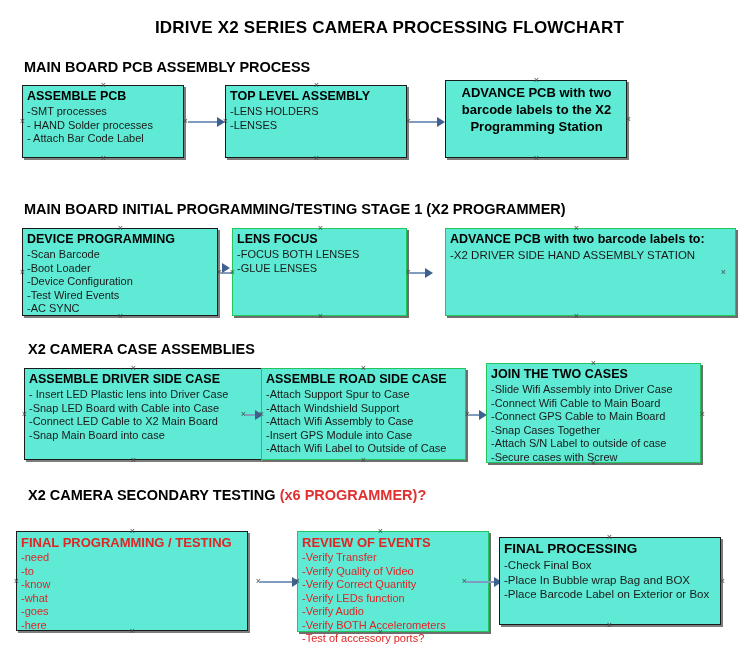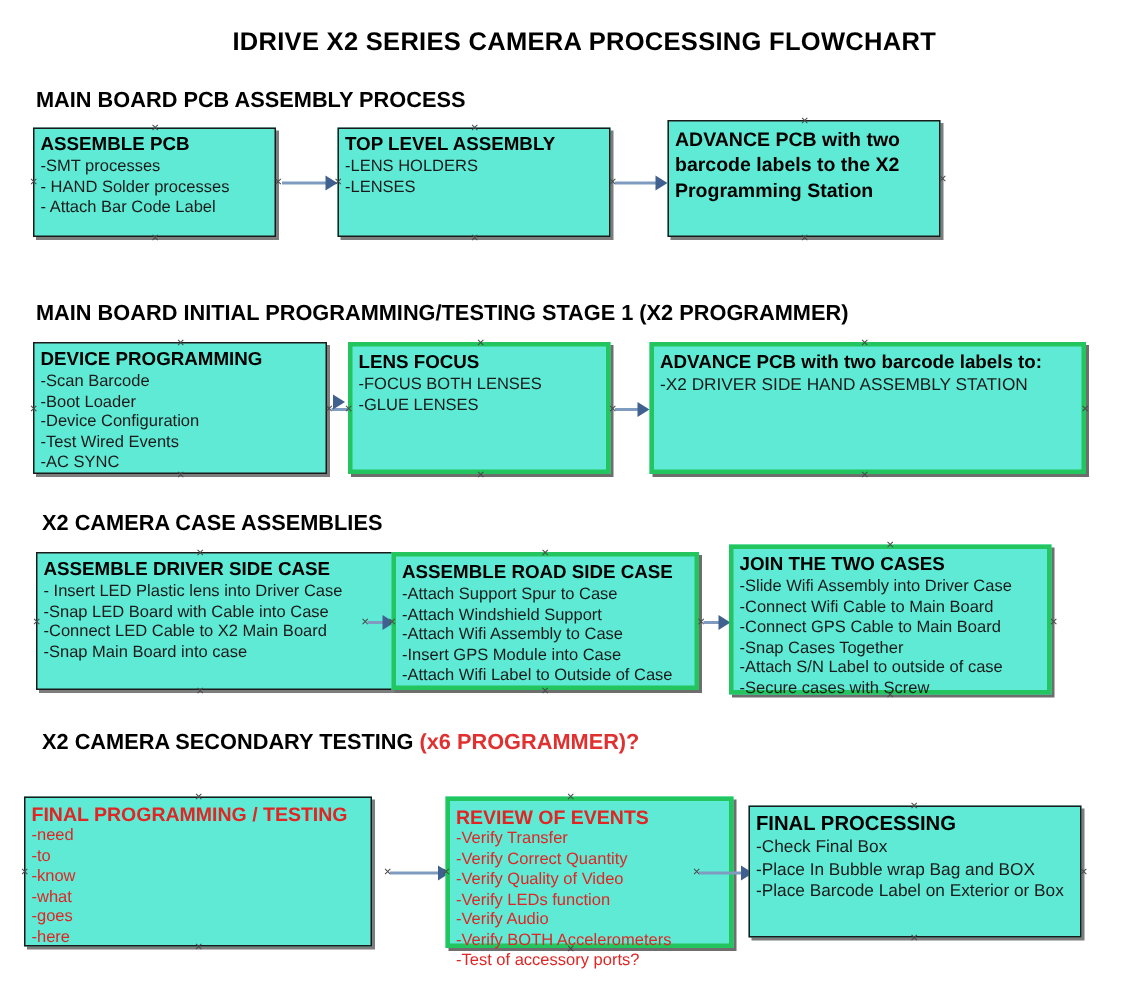--- a/index.html
+++ b/index.html
@@ -36,21 +36,21 @@
   .box{
     position:absolute;
     background:#5eead4;
     border:1px solid #1a1a1a;
     box-shadow:2px 2px 0 0 #7d7d7d;
     box-sizing:border-box;
     padding:3px 3px 2px 4px;
     overflow:visible;
   }
   .box.grayframe{
-    border:3px solid #22c55e;
+    border:1px solid #22c55e;
     box-shadow:2px 2px 0 0 #6e6e6e;
   }
   .box-title{
     font-weight:bold;
     font-size:12.5px;
     line-height:15px;
     color:#000000;
     white-space:nowrap;
     margin-bottom:1px;
   }
@@ -60,21 +60,21 @@
     color:#1a1a1a;
     white-space:nowrap;
   }
   
   .box.red .box-title{color:#e02525;font-size:13px;}
   .box.red .box-line{color:#e02525;}
   .t-lg .box-title{font-size:13.5px;line-height:16px;}
   .l-lg .box-line{font-size:11.5px;line-height:14.5px;}
 
   
-  .box-title.multi{white-space:normal;line-height:17px;font-size:13px;}
+  .box-title.multi{white-space:normal;line-height:17px;font-size:13px;text-align:center;}
 
   
   .conn{
     position:absolute;
     height:2px;
     background:#7f9bc0;
   }
   .arrow{
     position:absolute;
     width:0;height:0;
@@ -166,21 +166,21 @@
     <div class="box-line">-GLUE LENSES</div>
   </div>
   <div class="xmark" style="left:316px;top:224px;"></div>
   <div class="xmark" style="left:316px;top:312px;"></div>
   <div class="xmark" style="left:228px;top:268px;"></div>
   <div class="xmark" style="left:404px;top:268px;"></div>
 
   <div class="conn" style="left:410px;top:272px;width:17px;"></div>
   <div class="arrow" style="left:425px;top:268px;"></div>
 
-  <div class="box grayframe l-lg" style="left:433px;top:228px;width:291px;height:88px;">
+  <div class="box grayframe l-lg" style="left:445px;top:228px;width:291px;height:88px;">
     <div class="box-title">ADVANCE PCB with two barcode labels to:</div>
     <div class="box-line">-X2 DRIVER  SIDE  HAND  ASSEMBLY STATION</div>
   </div>
   <div class="xmark" style="left:572px;top:224px;"></div>
   <div class="xmark" style="left:572px;top:312px;"></div>
   <div class="xmark" style="left:719px;top:268px;"></div>
 
   <div class="section-head" style="left:28px;top:341px;">
     <span>X2 CAMERA CASE ASSEMBLIES</span>
   </div>
@@ -246,22 +246,22 @@
   <div class="xmark" style="left:128px;top:627px;"></div>
   <div class="xmark" style="left:12px;top:577px;"></div>
   <div class="xmark" style="left:254px;top:577px;"></div>
 
   <div class="conn" style="left:260px;top:581px;width:33px;"></div>
   <div class="arrow" style="left:292px;top:577px;"></div>
 
   <div class="box red grayframe" style="left:297px;top:531px;width:192px;height:101px;">
     <div class="box-title">REVIEW OF EVENTS</div>
     <div class="box-line">-Verify Transfer</div>
+    <div class="box-line">-Verify Quality of Video</div>
     <div class="box-line">-Verify Correct Quantity</div>
-    <div class="box-line">-Verify Quality of Video</div>
     <div class="box-line">-Verify LEDs function</div>
     <div class="box-line">-Verify Audio</div>
     <div class="box-line">-Verify BOTH Accelerometers</div>
     <div class="box-line">-Test of accessory ports?</div>
   </div>
   <div class="xmark" style="left:376px;top:527px;"></div>
   <div class="xmark" style="left:376px;top:628px;"></div>
   <div class="xmark" style="left:293px;top:577px;"></div>
   <div class="xmark" style="left:460px;top:577px;"></div>
 

